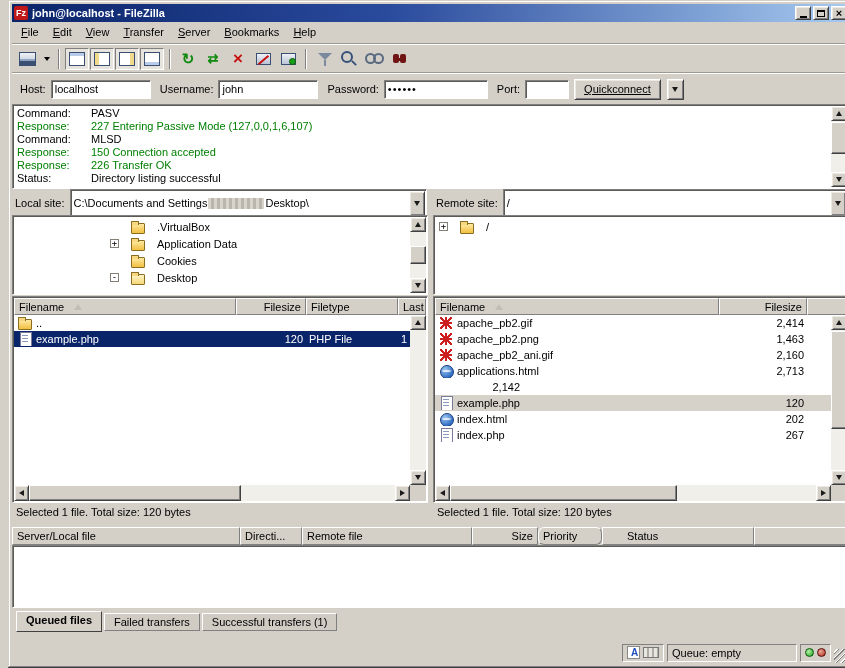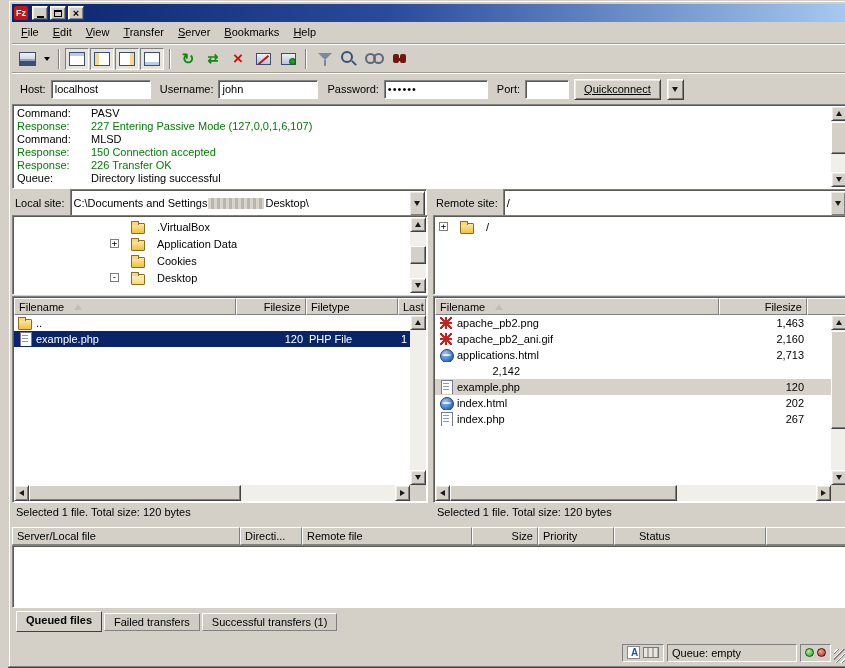--- a/index.html
+++ b/index.html
@@ -151,21 +151,21 @@
   [data-name="html-icon"]::before{content:"";position:absolute;left:2px;top:1px;width:12px;height:12px;border-radius:50%;
     background:radial-gradient(circle at 35% 30%,#9cc8f0,#2b66c0 75%);border:1px solid #1a3f80;}
   [data-name="html-icon"]::after{content:"";position:absolute;left:4px;top:6px;width:9px;height:2px;background:rgba(255,255,255,.75);border-radius:50%;}
   [data-name="css-icon"]::before{content:"";position:absolute;left:3px;top:0;width:10px;height:13px;background:#fff;border:1px solid #7a7a9a;}
   [data-name="css-icon"]::after{content:"";position:absolute;left:7px;top:6px;width:5px;height:5px;background:#e8b020;border:1px solid #9a7210;border-radius:50%;}
   [data-name="ico-icon"]::before{content:"";position:absolute;left:3px;top:0;width:10px;height:13px;background:#fff;border:1px solid #7a7a9a;}
   [data-name="ico-icon"]::after{content:"";position:absolute;left:5px;top:3px;width:6px;height:6px;background:linear-gradient(45deg,#e05050 50%,#4a90d0 50%);border:1px solid #555;}
 
   
   .queue-head{height:18px;flex:0 0 auto;display:flex;margin-top:4px;}
-  .qc0{width:228px;} .qc1{width:62px;} .qc2{width:170px;} .qc3{width:66px;justify-content:flex-end;} .qc4{width:76px;} .qc5{width:152px;padding-left:24px;}
+  .qc0{width:228px;} .qc1{width:62px;} .qc2{width:170px;} .qc3{width:66px;justify-content:flex-end;} .qc4{width:64px;border-radius:6px;} .qc5{width:152px;padding-left:24px;}
   .queue-body{height:63px;flex:0 0 auto;}
   .tabs{height:25px;flex:0 0 auto;display:flex;align-items:center;gap:2px;padding:2px 4px 0;}
   .tab{height:18px;padding:2px 9px;background:#d0ccc4;border:1px solid;border-color:#fff #808080 #808080 #fff;white-space:nowrap;}
   .tab.active{height:21px;font-weight:bold;background:#d4d0c8;border-color:#fff #404040 #404040 #fff;}
 
   
   .statusbar{height:23px;flex:0 0 auto;display:flex;align-items:center;gap:3px;padding:1px 1px 1px 2px;margin-top:auto;}
   .sb-fill{flex:1 1 auto;}
   .sb-cell{height:18px;border:1px solid;border-color:#808080 #fff #fff #808080;display:flex;align-items:center;gap:3px;padding:0 4px;flex:0 0 auto;}
   .qtext{width:130px;}
@@ -179,20 +179,21 @@
   .grip{width:14px;height:14px;align-self:flex-end;flex:0 0 auto;
     background:repeating-linear-gradient(135deg,transparent 0 2px,#fff 2px 3px,#808080 3px 4px);}
 </style>
 </head>
 <body>
 
 <div class="window" data-name="filezilla-window">
 
   <div class="titlebar" data-name="title-bar">
     <span class="app-icon" data-name="filezilla-logo-icon">Fz</span>
+    <span class="title-text" data-name="window-title">john@localhost - FileZilla</span>
     <span class="win-btns" data-name="window-controls">
       <span class="wbtn raised" data-name="minimize-button">
           <span class="glyph-min" data-name="minimize-icon"></span>
         </span>
       <span class="wbtn raised" data-name="maximize-button">
           <span class="glyph-max" data-name="maximize-icon"></span>
         </span>
       <span class="wbtn raised" data-name="close-button">×</span>
     </span>
   </div>
@@ -304,21 +305,21 @@
           <span class="log-prefix" data-name="log-line-type">Response:</span>
           <span class="log-text" data-name="log-line-text">150 Connection accepted</span>
         </div>
 
         <div class="log-line" data-name="log-line" style="color: rgb(0, 128, 0);">
           <span class="log-prefix" data-name="log-line-type">Response:</span>
           <span class="log-text" data-name="log-line-text">226 Transfer OK</span>
         </div>
 
         <div class="log-line" data-name="log-line" style="color: rgb(0, 0, 0);">
-          <span class="log-prefix" data-name="log-line-type">Queue:</span>
+          <span class="log-prefix" data-name="log-line-type">Status:</span>
           <span class="log-text" data-name="log-line-text">Directory listing successful</span>
         </div>
 
     </div>
     <div class="vscroll" data-name="message-log-scrollbar">
       <span class="sb-btn raised" data-name="scroll-up-button">
           <span class="tri-up" data-name="arrow-up-icon"></span>
         </span>
       <span class="sb-track" data-name="scrollbar-track">
           <span class="sb-thumb" style="top:1px;height:32px;" data-name="scrollbar-thumb"></span>
@@ -468,20 +469,27 @@
         <div class="fl-head" data-name="remote-column-headers">
           <span class="hcell w-rname" data-name="column-header-filename">
               <span>Filename</span>
               <span class="sort-up" data-name="sort-ascending-icon"></span>
             </span>
           <span class="hcell w-rsize num" data-name="column-header-filesize">Filesize</span>
           <span class="hcell c-fill" data-name="column-header-filler"></span>
         </div>
         <div class="fl-body" data-name="remote-file-rows">
 
+            <div class="file-row" data-name="file-row">
+              <span class="cell w-rname">
+                <span class="fico" data-name="image-icon"></span>
+                <span data-name="file-name">apache_pb2.gif</span>
+              </span>
+              <span class="cell w-rsize num" data-name="file-size">2,414</span>
+            </div>
 
             <div class="file-row" data-name="file-row">
               <span class="cell w-rname">
                 <span class="fico" data-name="image-icon"></span>
                 <span data-name="file-name">apache_pb2.png</span>
               </span>
               <span class="cell w-rsize num" data-name="file-size">1,463</span>
             </div>
 
             <div class="file-row" data-name="file-row">

